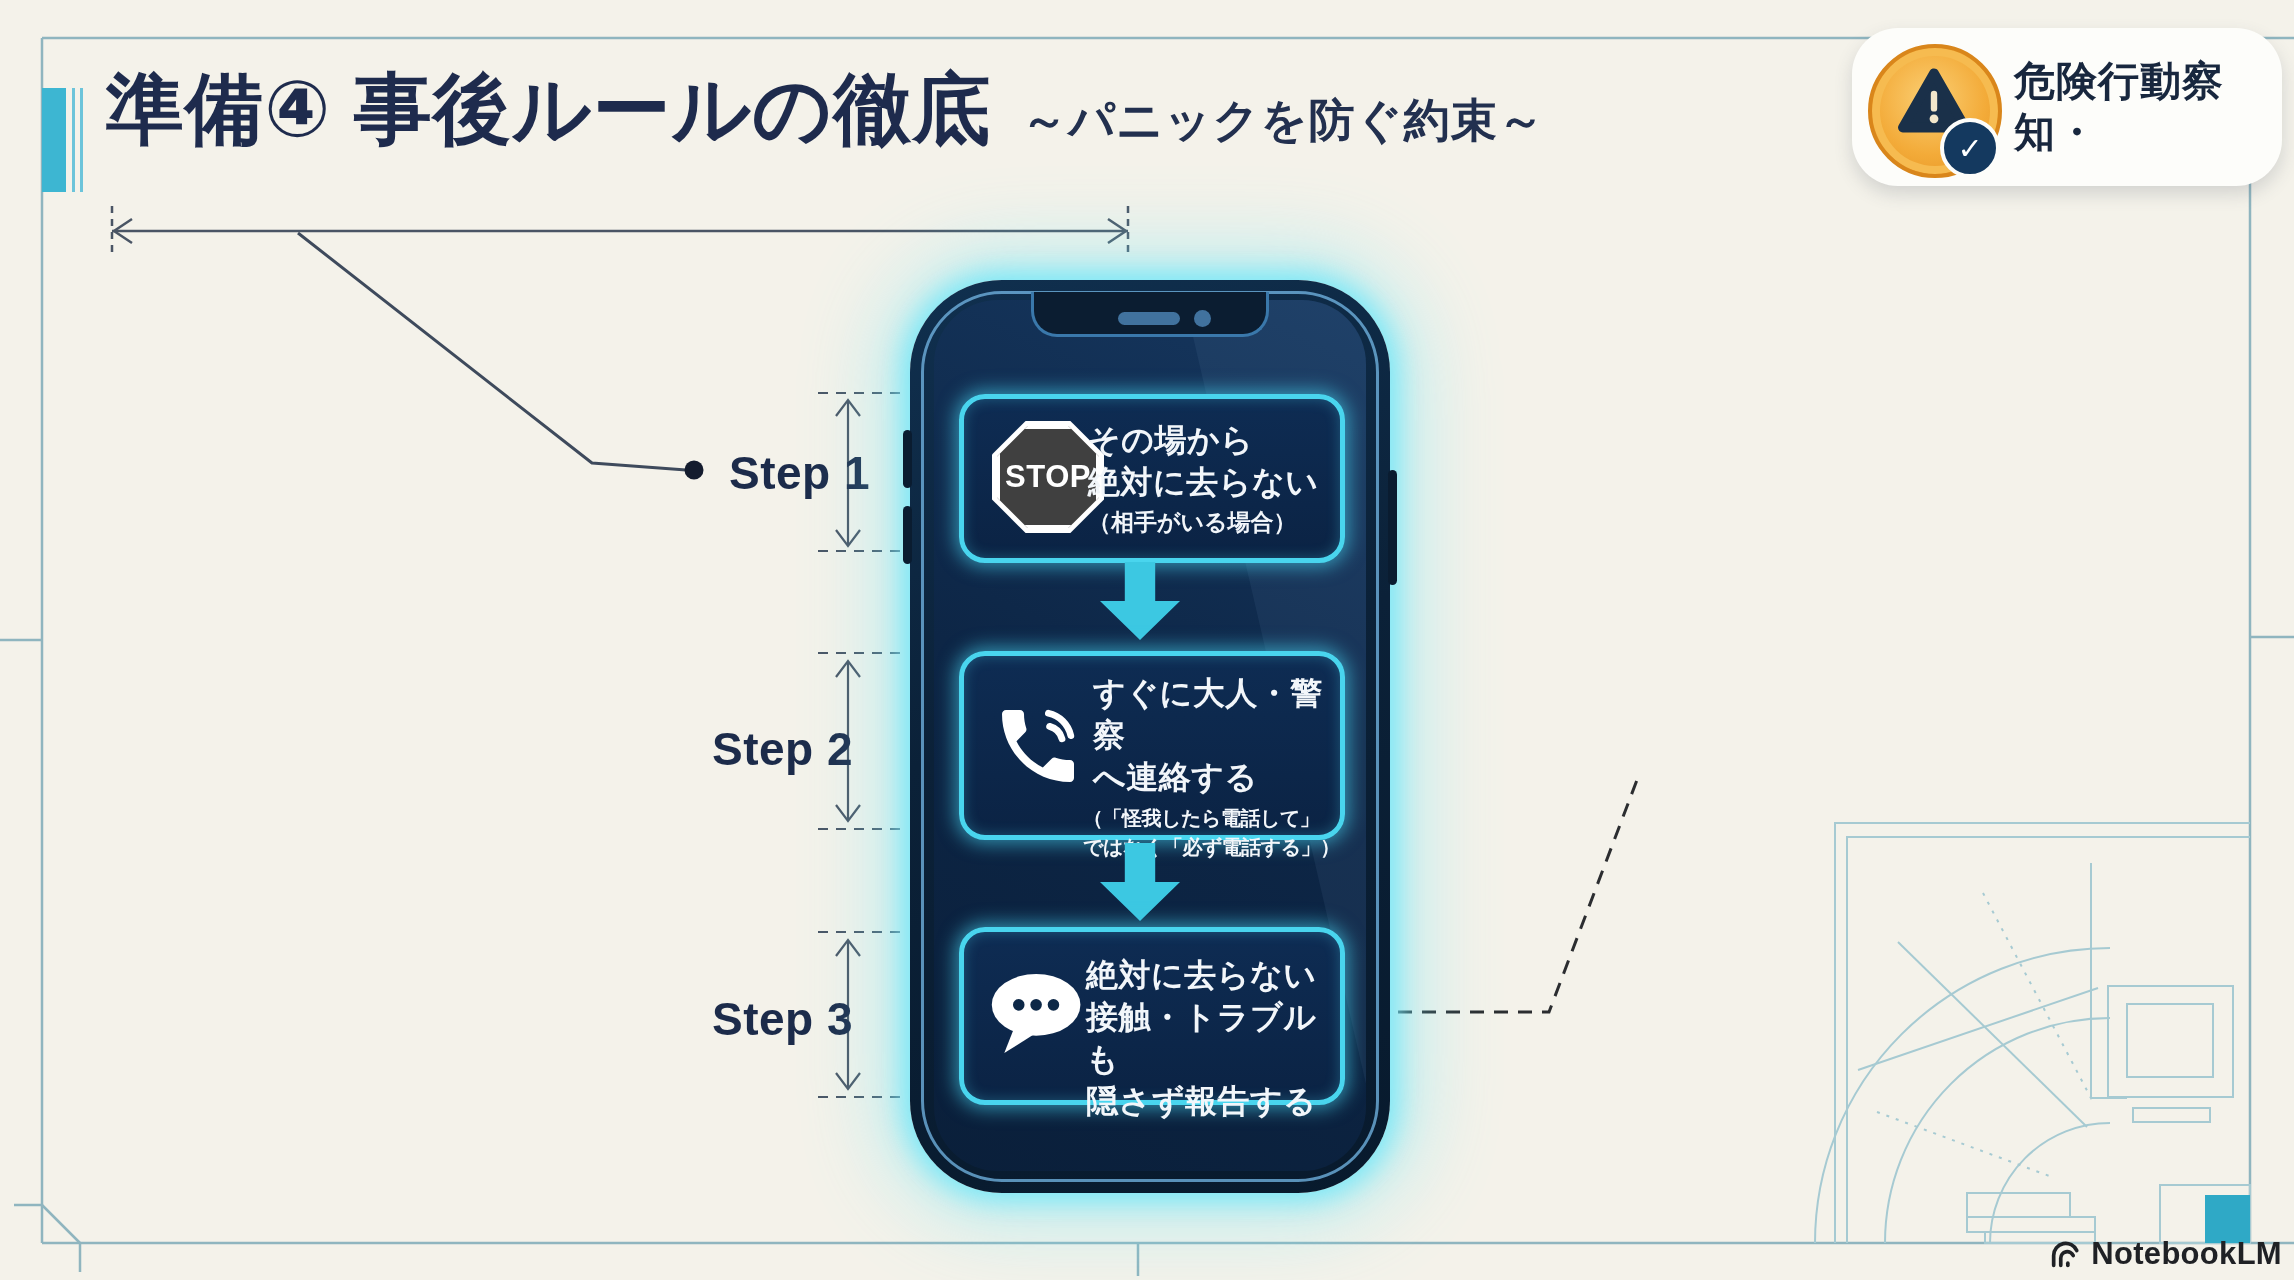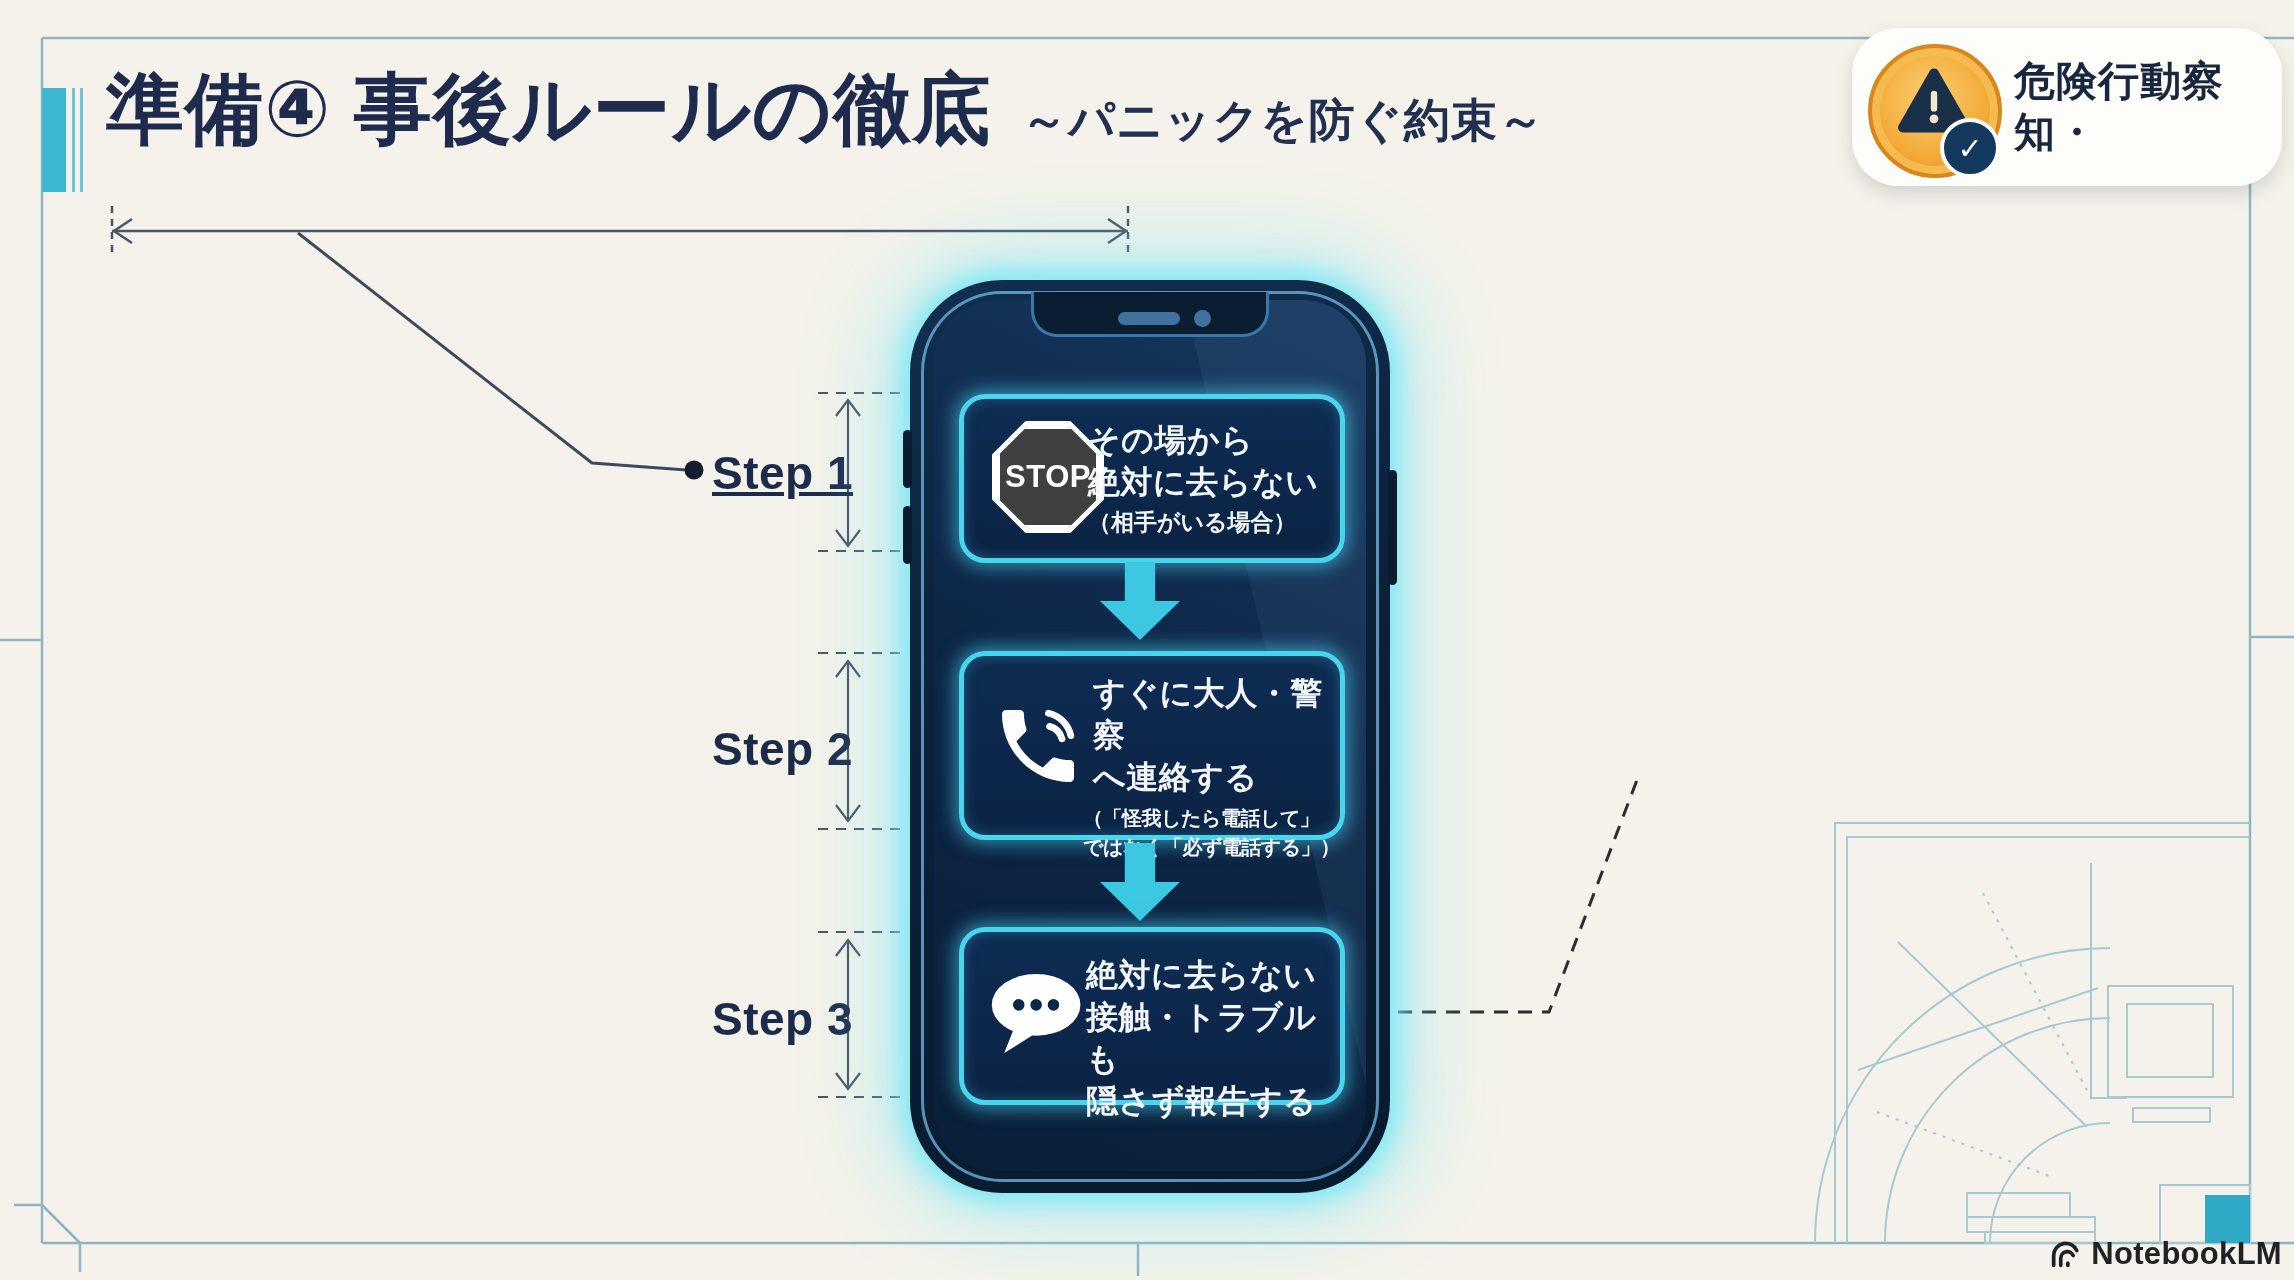--- a/index.html
+++ b/index.html
@@ -187,21 +187,21 @@
         <rect x="46" y="36" width="8" height="26" rx="4" fill="#f3e7cc"></rect>
         <circle cx="50" cy="71" r="5.5" fill="#f3e7cc"></circle>
       </svg>
       <div class="coin-check">✓</div>
     </div>
     <div class="badge-text">
       <div>危険行動察知・</div>
     </div>
   </div>
 
-  <div class="abs step-label" style="left:712px;top:446px;text-decoration:underline;">Step 1</div>
+  <div class="abs step-label" style="left:729px;top:446px;">Step 1</div>
   <div class="abs step-label" style="left:712px;top:722px;">Step 2</div>
   <div class="abs step-label" style="left:712px;top:992px;">Step 3</div>
 
   <div class="abs phone">
     <div class="side-btn" style="left:-7px;top:150px;height:58px;"></div>
     <div class="side-btn" style="left:-7px;top:226px;height:58px;"></div>
     <div class="side-btn" style="right:-7px;top:190px;height:115px;"></div>
 
     <div class="screen">
       <div class="sheen"></div>

